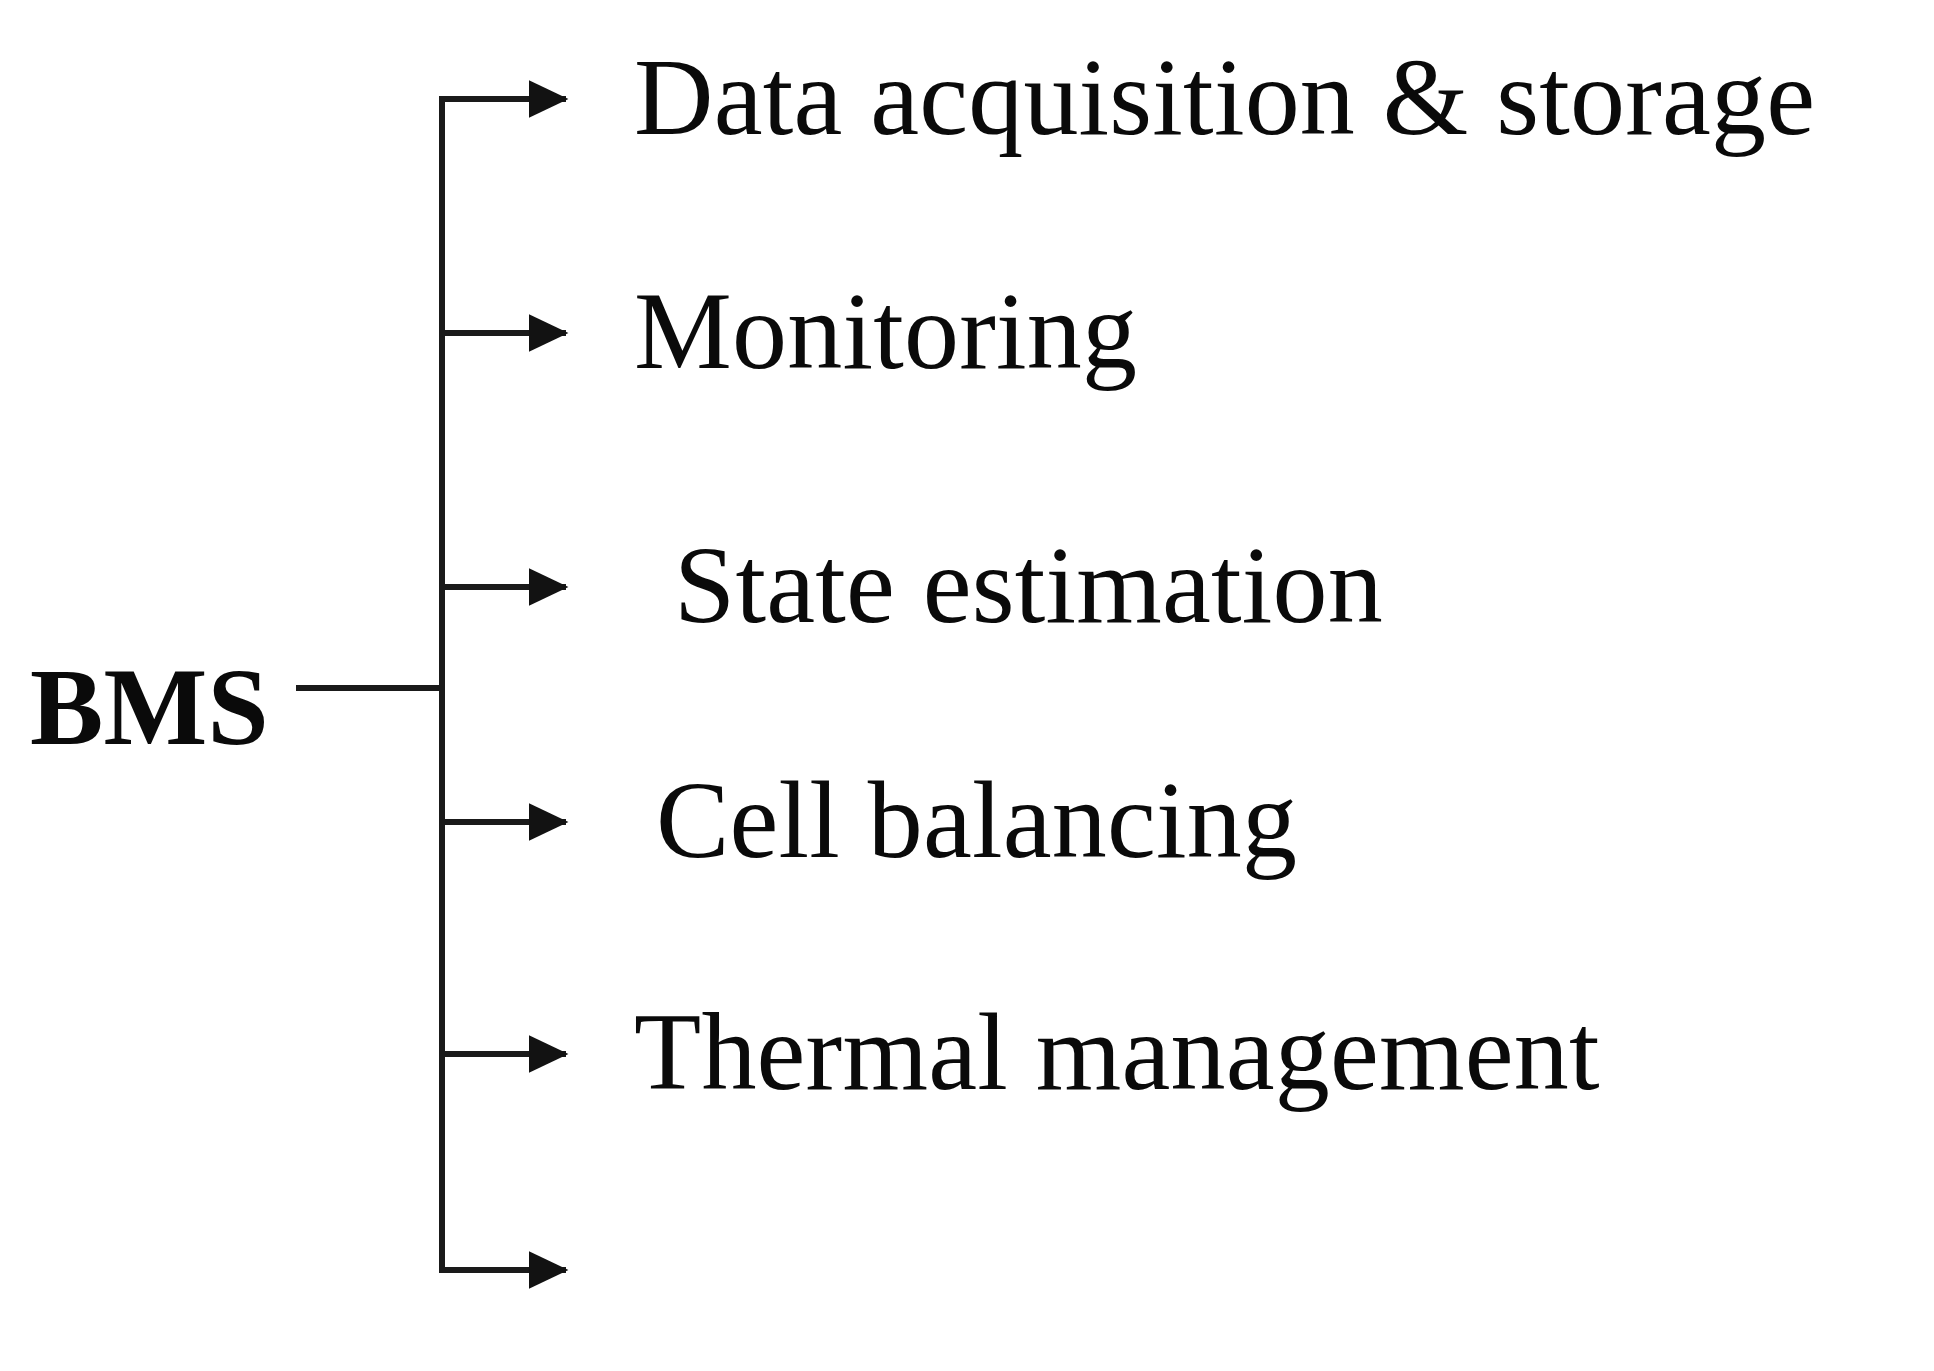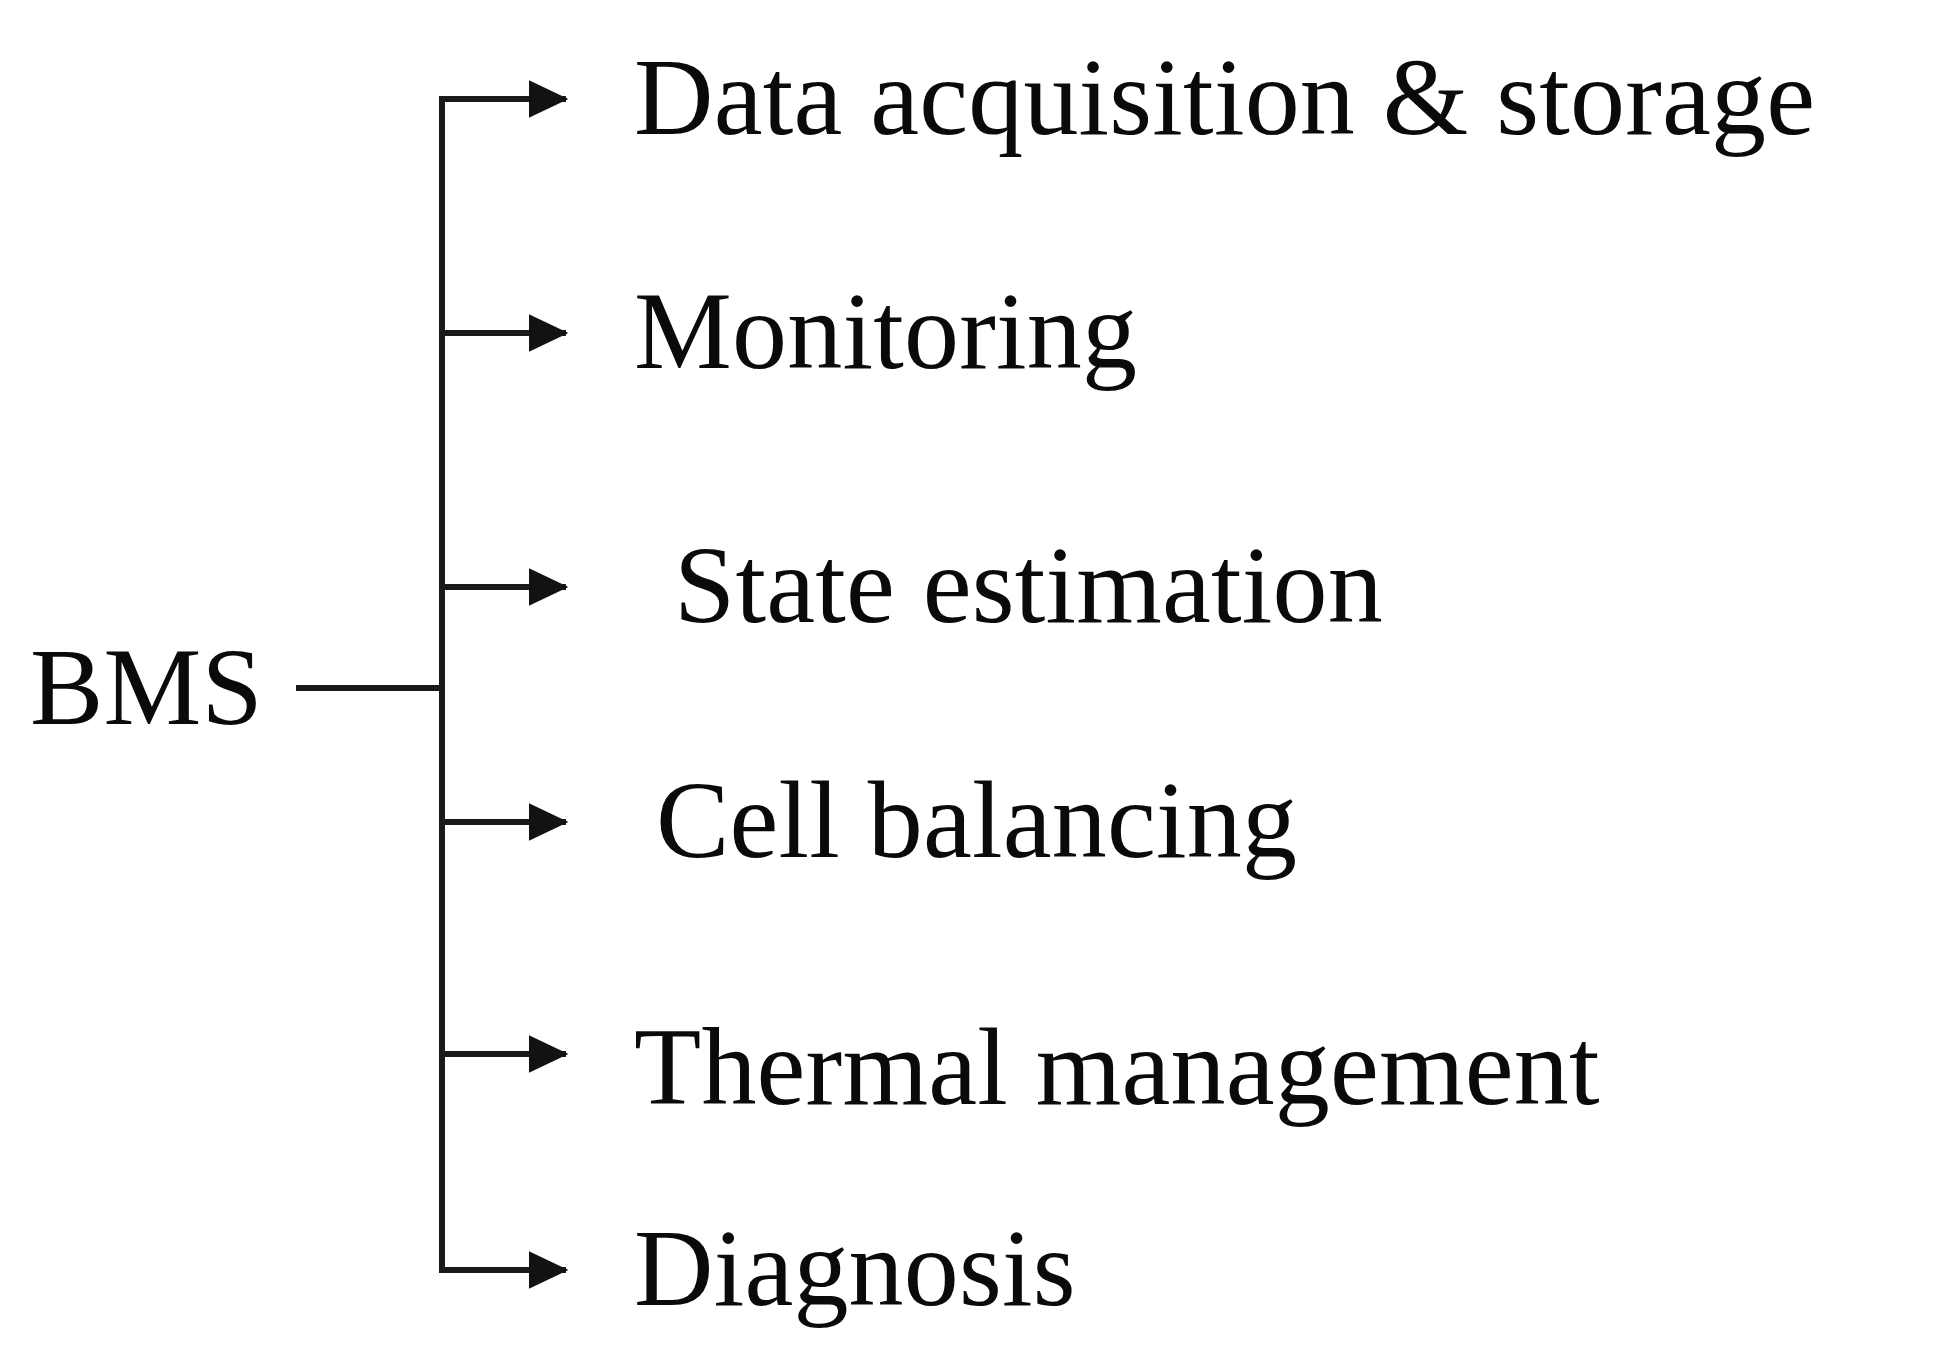--- a/index.html
+++ b/index.html
@@ -33,31 +33,32 @@
     font-weight: 400;
     font-size: 110px;
     line-height: 1;
     color: #0a0a0a;
     white-space: nowrap;
     letter-spacing: 0.2px;
   }
   
   #root-node {
     left: 30px;
-    top: 632px;
+    top: 652px;
+    font-weight: bold;
   }
   
   .branch-label {
     left: 634px;
   }
   .branch-label.b0 { top: 42px; }
   .branch-label.b1 { top: 276px; }
   .branch-label.b2 { top: 530px; margin-left: 40px; }
   .branch-label.b3 { top: 765px; margin-left: 22px; }
-  .branch-label.b4 { top: 997px; margin-top: 15px; }
+  .branch-label.b4 { top: 997px; }
   .branch-label.b5 { top: 1213px; }
 </style>
 </head>
 <body>
 
 <div id="diagram-root">
 
   <svg id="diagram-svg" viewBox="0 0 1934 1371" xmlns="http://www.w3.org/2000/svg" aria-hidden="true">
 
     <defs>
@@ -88,15 +89,14 @@
   <div class="node-label branch-label b1">Monitoring</div>
 
   <div class="node-label branch-label b0">Data acquisition &amp; storage</div>
 
   <div class="node-label branch-label b2">State estimation</div>
 
   <div class="node-label branch-label b3">Cell balancing</div>
 
   <div class="node-label branch-label b4">Thermal management</div>
 
-  <div class="node-label branch-label b5">Diagnosis</div>
 
 </div>
 
 </body></html>

